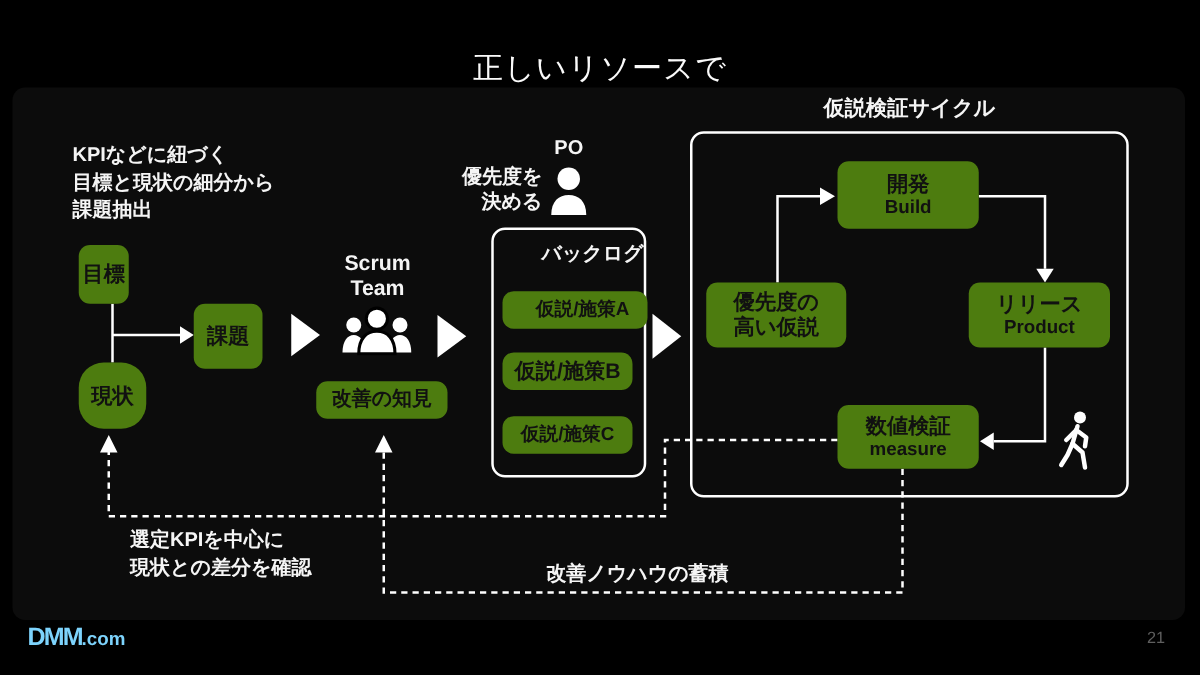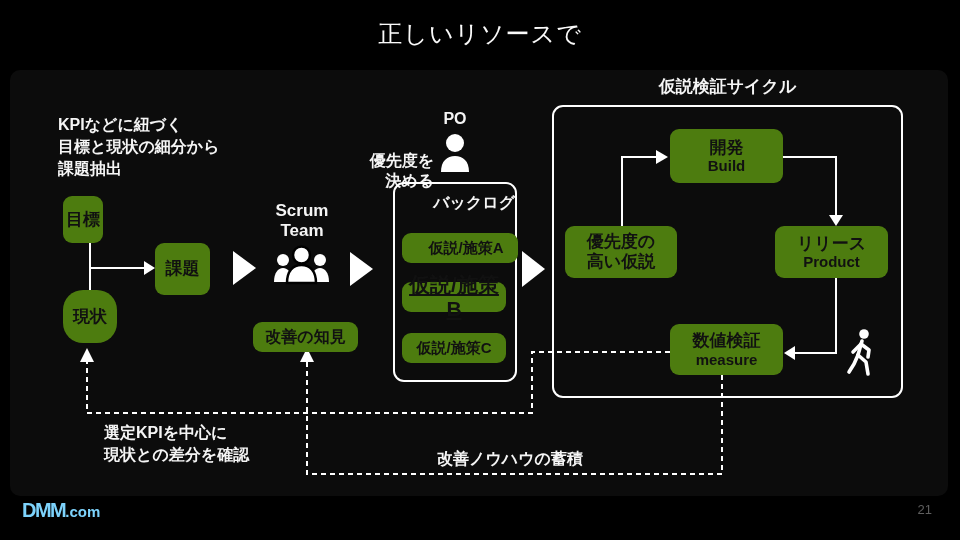--- a/index.html
+++ b/index.html
@@ -6,21 +6,21 @@
   .slide{
     position:relative;width:960px;height:540px;overflow:hidden;
     background:#000;color:#f5f5f5;
     font-family:"Liberation Sans","DejaVu Sans",sans-serif;
   }
   .panel-bg{
     position:absolute;left:10px;top:70px;width:938px;height:426px;
     background:#0c0c0c;border-radius:10px;
   }
   .slide-title{
-    position:absolute;left:0;top:18px;width:960px;text-align:center;
+    position:absolute;left:0;top:38px;width:960px;text-align:center;
     font-size:24px;font-weight:500;letter-spacing:1px;color:#fafafa;
   }
   .wtext{position:absolute;color:#f5f5f5;font-weight:bold;}
   .box{
     position:absolute;background:#4d7c0f;color:#111;border-radius:9px;
     display:flex;flex-direction:column;align-items:center;justify-content:center;
     font-weight:bold;text-align:center;line-height:1.15;
   }
   .box .ja{font-size:17px;}
   .box .en{font-size:15px;}
@@ -115,39 +115,39 @@
 
   <div class="box" style="left:63px;top:290px;width:54px;height:53px;border-radius:20px;">
     <span class="ja">現状</span>
   </div>
 
   <div class="wtext" style="left:264px;top:201px;width:76px;text-align:center;font-size:17px;line-height:20px;">
     <div>Scrum</div>
     <div>Team</div>
   </div>
 
-  <div class="box" style="left:253px;top:322px;width:105px;height:30px;">
+  <div class="box" style="left:253px;top:305px;width:105px;height:30px;">
     <span style="font-size:16px;">改善の知見</span>
   </div>
 
   <div class="wtext" style="left:440px;top:110px;width:30px;text-align:center;font-size:16px;">PO</div>
 
-  <div class="wtext" style="left:360px;top:132px;width:74px;text-align:right;font-size:16px;line-height:20px;margin-top:19px;">
+  <div class="wtext" style="left:360px;top:132px;width:74px;text-align:right;font-size:16px;line-height:20px;">
     <div>優先度を</div>
     <div>決める</div>
   </div>
 
   <div class="outline-panel" style="left:393px;top:182px;width:120px;height:196px;"></div>
   <div class="wtext" style="left:393px;top:193px;width:122px;text-align:right;font-size:16px;">バックログ</div>
 
   <div class="box" style="left:402px;top:233px;width:104px;height:30px;padding-left:12px;">
     <span style="font-size:15px;">仮説/施策A</span>
   </div>
   <div class="box" style="left:402px;top:282px;width:104px;height:30px;">
-    <span style="font-size:21px;text-decoration:underline;">仮説/施策B</span>
+    <span style="font-size:17px;">仮説/施策B</span>
   </div>
   <div class="box" style="left:402px;top:333px;width:104px;height:30px;">
     <span style="font-size:15px;">仮説/施策C</span>
   </div>
 
   <div class="wtext" style="left:552px;top:75px;width:351px;text-align:center;font-size:17px;">仮説検証サイクル</div>
   <div class="outline-panel" style="left:552px;top:105px;width:347px;height:289px;"></div>
 
   <div class="box" style="left:565px;top:226px;width:112px;height:52px;">
     <span class="ja">優先度の</span>

